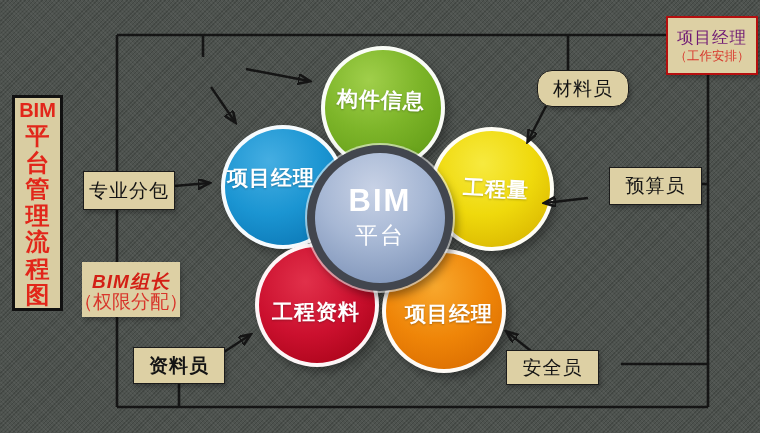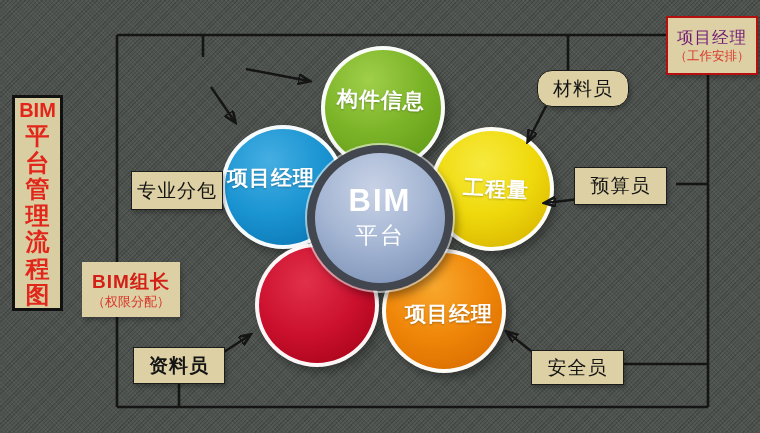--- a/index.html
+++ b/index.html
@@ -59,33 +59,33 @@
   .center-inner .l1{color:#fff;font-size:31px;font-weight:bold;letter-spacing:2px;line-height:34px;}
   .center-inner .l2{color:#fff;font-size:23px;font-weight:normal;letter-spacing:2px;line-height:34px;}
   
   .role{
     position:absolute;z-index:6;background:#ddd0a4;border:1px solid #1c1c1c;
     color:#141414;font-size:19px;letter-spacing:1px;
     display:flex;align-items:center;justify-content:center;white-space:nowrap;
     box-shadow:2px 3px 4px rgba(0,0,0,0.25);
   }
   #box-shigong {left:166px;top:54px; width:80px;height:33px;}
-  #box-zhuanye {left:83px; top:171px;width:90px;height:37px;margin-left:48px;}
+  #box-zhuanye {left:83px; top:171px;width:90px;height:37px;}
   #box-cailiao {left:537px;top:70px; width:90px;height:35px;border-radius:15px;}
-  #box-yusuan  {left:574px;top:167px;width:91px;height:36px;}
+  #box-yusuan  {left:609px;top:167px;width:91px;height:36px;}
   #box-ziliao  {left:133px;top:347px;width:90px;height:35px;font-weight:bold;}
-  #box-anquan  {left:531px;top:350px;width:91px;height:33px;}
+  #box-anquan  {left:506px;top:350px;width:91px;height:33px;}
   
   .leader-box{
     position:absolute;left:82px;top:262px;width:98px;height:55px;z-index:6;
     background:#ddd0a4;display:flex;flex-direction:column;align-items:center;justify-content:center;
     box-shadow:2px 3px 4px rgba(0,0,0,0.25);
   }
-  .leader-box .t{color:#d31f15;font-size:19px;font-weight:bold;letter-spacing:1px;line-height:23px;}
-  .leader-box .s{color:#d8352b;font-size:13px;line-height:17px;white-space:nowrap;}
+  .leader-box .t{color:#d31f15;font-size:19px;font-weight:bold;letter-spacing:1px;line-height:23px;font-style:italic;}
+  .leader-box .s{color:#d8352b;font-size:19px;line-height:17px;white-space:nowrap;}
   .manager-box{
     position:absolute;left:666px;top:16px;width:88px;height:55px;z-index:6;
     background:#ddd0a4;border:2px solid #b50f0f;
     display:flex;flex-direction:column;align-items:center;justify-content:center;
     box-shadow:2px 3px 4px rgba(0,0,0,0.25);
   }
   .manager-box .t{color:#701a75;font-size:16.5px;font-weight:normal;letter-spacing:1px;line-height:21px;}
   .manager-box .s{color:#d8352b;font-size:12.5px;line-height:16px;white-space:nowrap;text-align:right;}
   
   .side-title{
@@ -103,20 +103,21 @@
 
   <div class="petal green"></div>
   <div class="petal blue"></div>
   <div class="petal yellow"></div>
   <div class="petal red"></div>
   <div class="petal orange"></div>
 
   <span class="petal-label" id="lbl-goujian">构件信息</span>
   <span class="petal-label" id="lbl-sanwei">项目经理</span>
   <span class="petal-label" id="lbl-gcl">工程量</span>
+  <span class="petal-label" id="lbl-gczl">工程资料</span>
   <span class="petal-label" id="lbl-xczp">项目经理</span>
 
   <div class="center-circle">
     <div class="center-inner">
       <span class="l1">BIM</span>
       <span class="l2">平台</span>
     </div>
   </div>
 
   <svg class="wires" viewBox="0 0 760 433">

